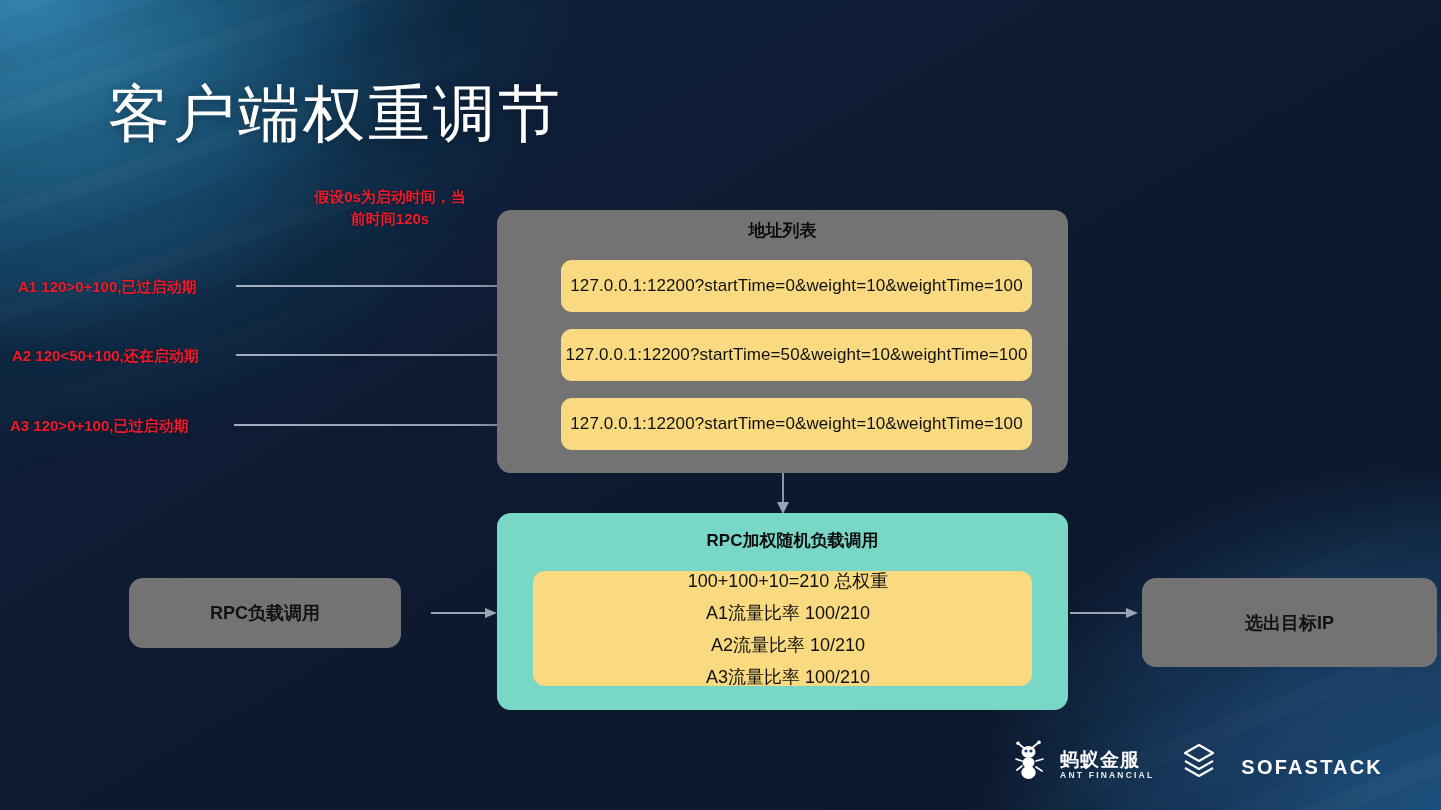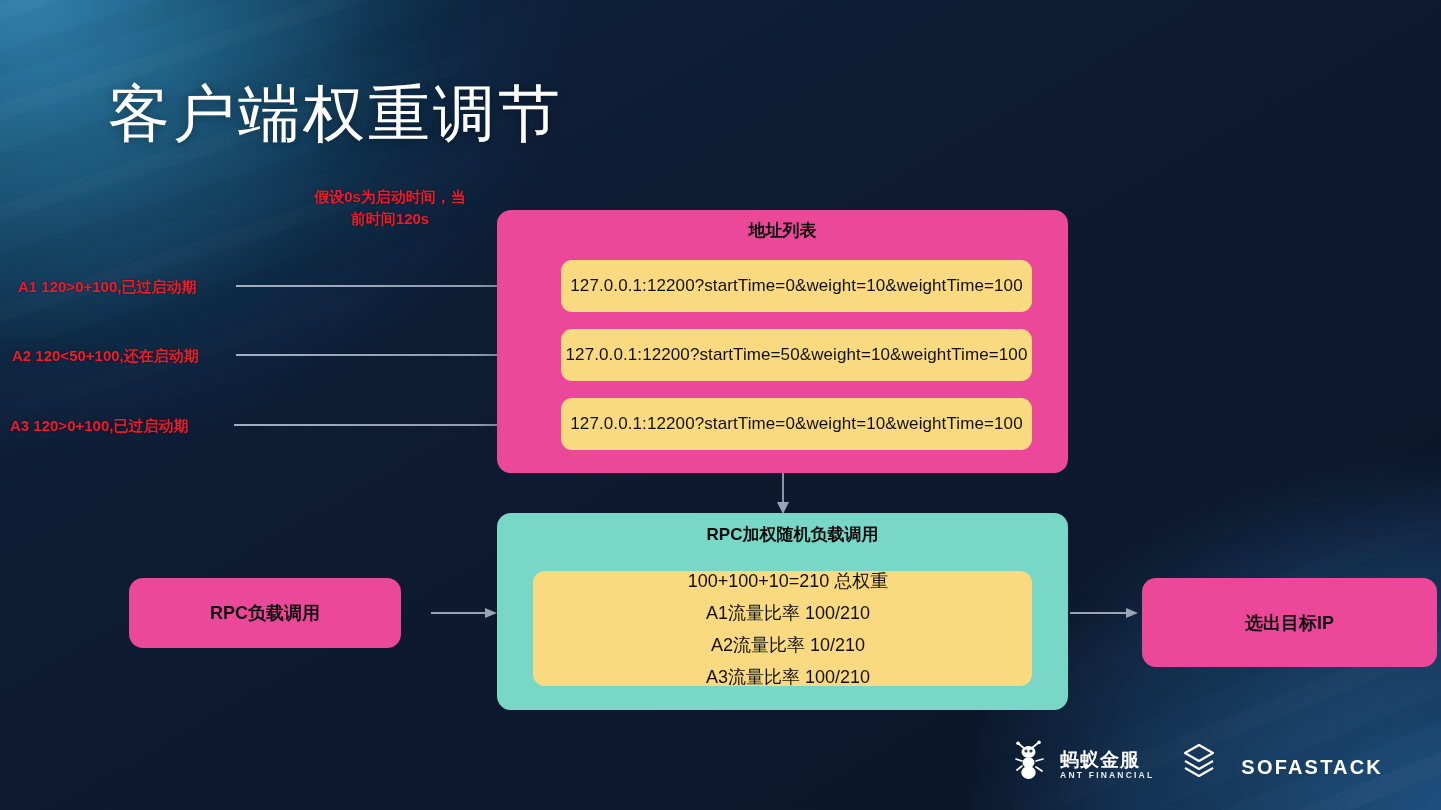--- a/index.html
+++ b/index.html
@@ -103,21 +103,21 @@
     width: 7px; height: 7px;
     border-radius: 50%;
     background: #9aa4b4;
   }
 
   
   .box {
     position: absolute;
     border-radius: 14px;
   }
-  .blue   { background: #ec4899; }
+  .blue   { background: #737373; }
   .green  { background: #79d7c7; }
 
   .box-title {
     position: absolute;
     left: 0; right: 0;
     text-align: center;
     color: #0d0d0d;
     font-size: 17px;
     font-weight: 700;
   }
@@ -214,21 +214,21 @@
     <div class="url-pill" style="top:119px;">127.0.0.1:12200?startTime=50&amp;weight=10&amp;weightTime=100</div>
     <div class="url-pill" style="top:188px;">127.0.0.1:12200?startTime=0&amp;weight=10&amp;weightTime=100</div>
   </div>
 
   <svg class="arrow" style="left:772px; top:473px;" width="22" height="42" viewBox="0 0 22 42">
     <line x1="11" y1="0" x2="11" y2="30" stroke="#9aa4b4" stroke-width="1.8"></line>
     <polygon points="5,29 17,29 11,41" fill="#9aa4b4"></polygon>
   </svg>
 
   <div class="box green" style="left:497px; top:513px; width:571px; height:197px;">
-    <div class="box-title" style="top:10px;padding-left:20px;">RPC加权随机负载调用</div>
+    <div class="box-title" style="top:16px;padding-left:20px;">RPC加权随机负载调用</div>
 
     <div id="weights-panel">
       <div>100+100+10=210 总权重</div>
       <div>A1流量比率 100/210</div>
       <div>A2流量比率 10/210</div>
       <div>A3流量比率 100/210</div>
     </div>
   </div>
 
   <div class="box blue" style="left:129px; top:578px; width:272px; height:70px;">

